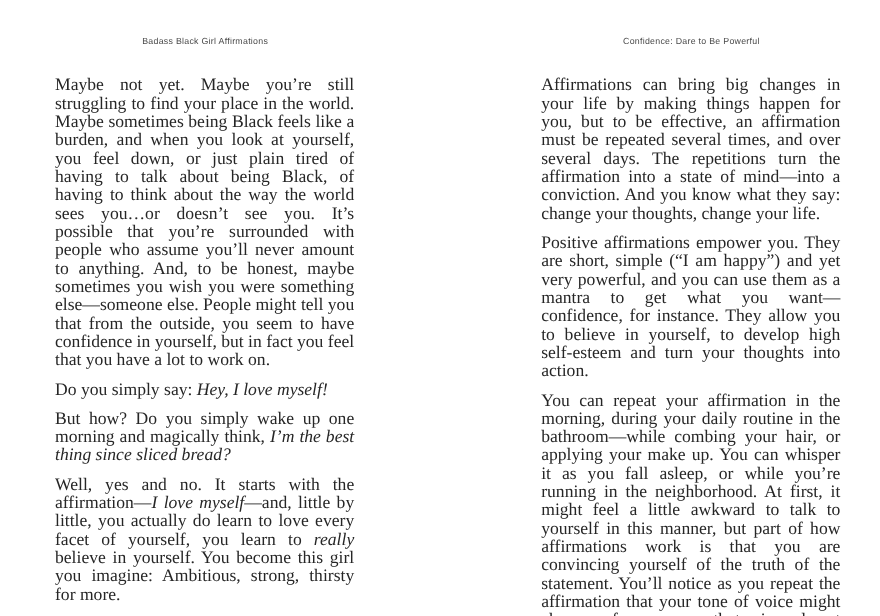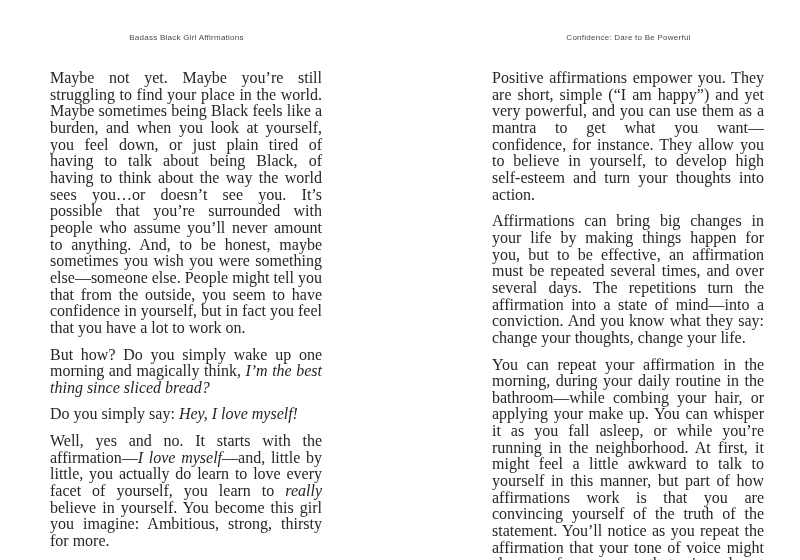--- a/index.html
+++ b/index.html
@@ -52,31 +52,31 @@
 </style>
 </head>
 <body>
 
 <div class="spread">
 
   <section class="page left">
     <div class="running-head">Badass Black Girl Affirmations</div>
     <div class="page-body">
         <p class="para"><span>Maybe not yet. Maybe you’re still struggling to find your place in the world. Maybe sometimes being Black feels like a burden, and when you look at yourself, you feel down, or just plain tired of having to talk about being Black, of having to think about the way the world sees you…or doesn’t see you. It’s possible that you’re surrounded with people who assume you’ll never amount to anything. And, to be honest, maybe sometimes you wish you were something else—someone else. People might tell you that from the outside, you seem to have confidence in yourself, but in fact you feel that you have a lot to work on.</span></p>
+        <p class="para"><span>Do you simply say: </span><em>Hey, I love myself!</em></p>
         <p class="para"><span>But how? Do you simply wake up one morning and magically think, </span><em>I’m the best thing since sliced bread?</em></p>
-        <p class="para"><span>Do you simply say: </span><em>Hey, I love myself!</em></p>
         <p class="para"><span>Well, yes and no. It starts with the affirmation—</span><em>I love myself</em><span>—and, little by little, you actually do learn to love every facet of yourself, you learn to </span><em>really</em><span> believe in yourself. You become this girl you imagine: Ambitious, strong, thirsty for more.</span></p>
         <p class="para"><span>Actually, yes.</span></p>
       </div>
   </section>
 
   <section class="page right">
     <div class="running-head">Confidence: Dare to Be Powerful</div>
     <div class="page-body">
+        <p class="para"><span>Affirmations can bring big changes in your life by making things happen for you, but to be effective, an affirmation must be repeated several times, and over several days. The repetitions turn the affirmation into a state of mind—into a conviction. And you know what they say: change your thoughts, change your life.</span></p>
         <p class="para"><span>Positive affirmations empower you. They are short, simple (“I am happy”) and yet very powerful, and you can use them as a mantra to get what you want—confidence, for instance. They allow you to believe in yourself, to develop high self-esteem and turn your thoughts into action.</span></p>
-        <p class="para"><span>Affirmations can bring big changes in your life by making things happen for you, but to be effective, an affirmation must be repeated several times, and over several days. The repetitions turn the affirmation into a state of mind—into a conviction. And you know what they say: change your thoughts, change your life.</span></p>
         <p class="para"><span>You can repeat your affirmation in the morning, during your daily routine in the bathroom—while combing your hair, or applying your make up. You can whisper it as you fall asleep, or while you’re running in the neighborhood. At first, it might feel a little awkward to talk to yourself in this manner, but part of how affirmations work is that you are convincing yourself of the truth of the statement. You’ll notice as you repeat the affirmation that your tone of voice might change from one that is almost questioning the affirmation to one that is declaring an obvious truth boldly. Think of how you talk to yourself now. What words do you use to talk about yourself?</span></p>
         <p class="para"><span>“I’m not enough…”</span></p>
         <p class="para"><span>Too often, we self-sabotage.</span></p>
       </div>
   </section>
 
 </div>
 
 </body></html>

